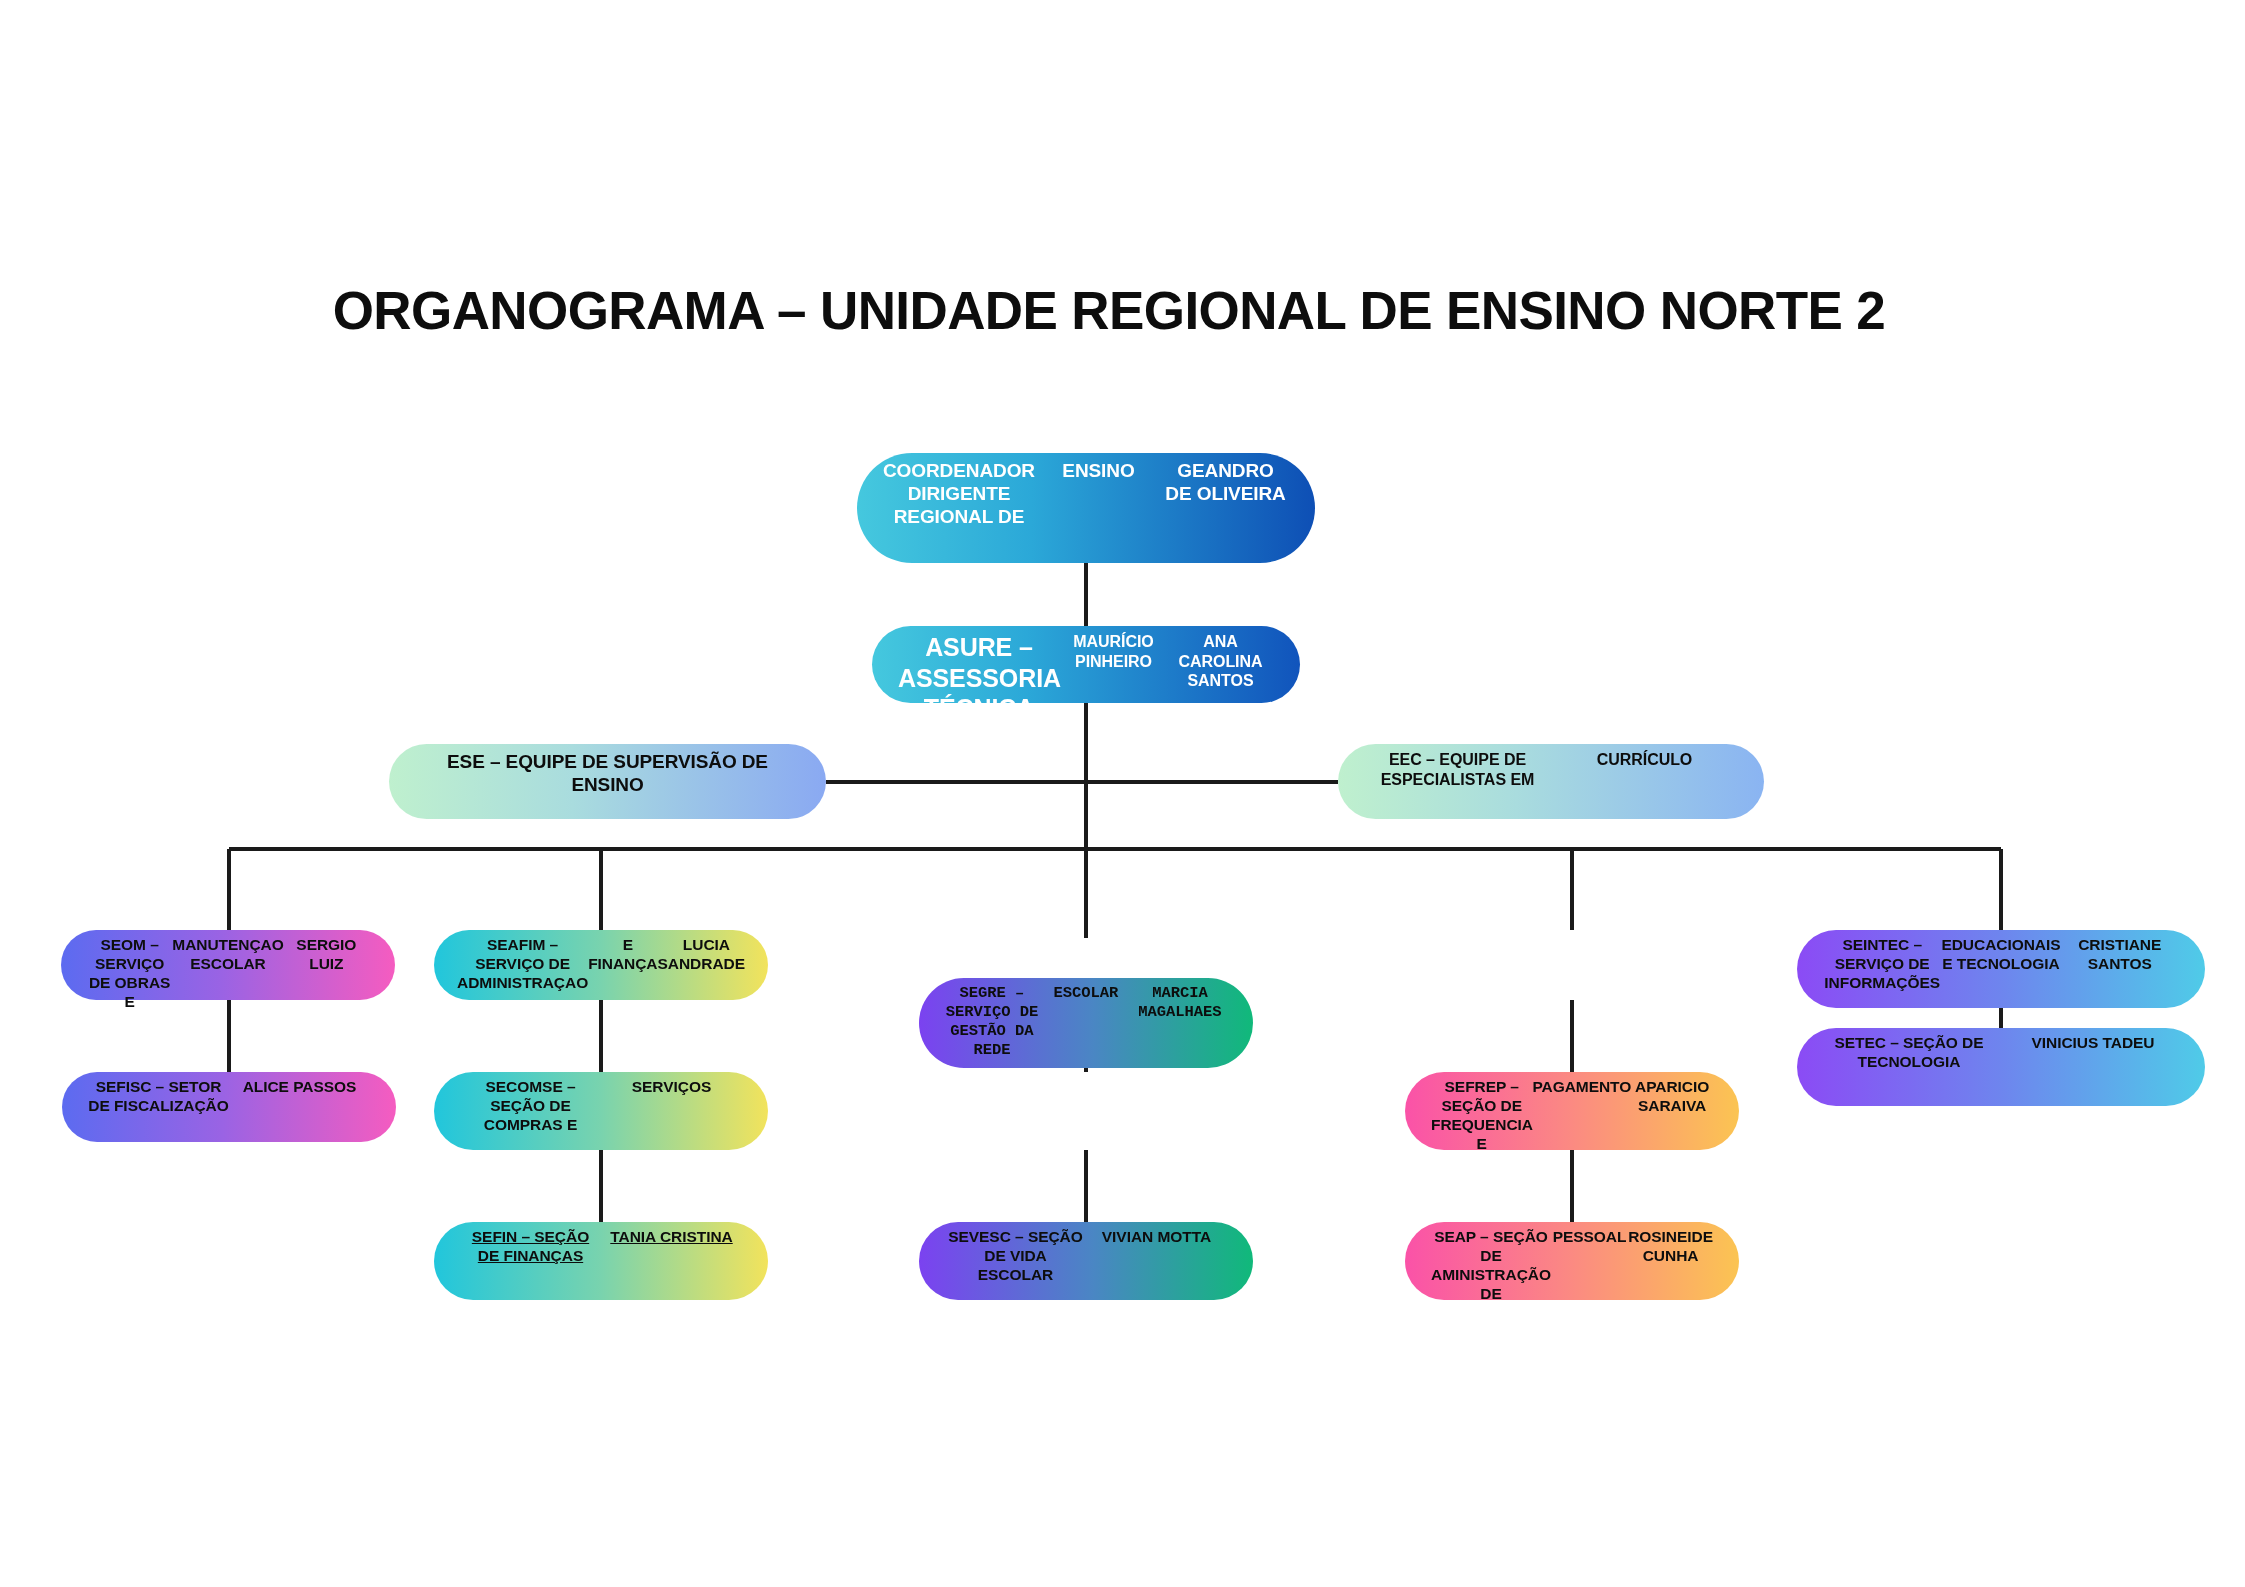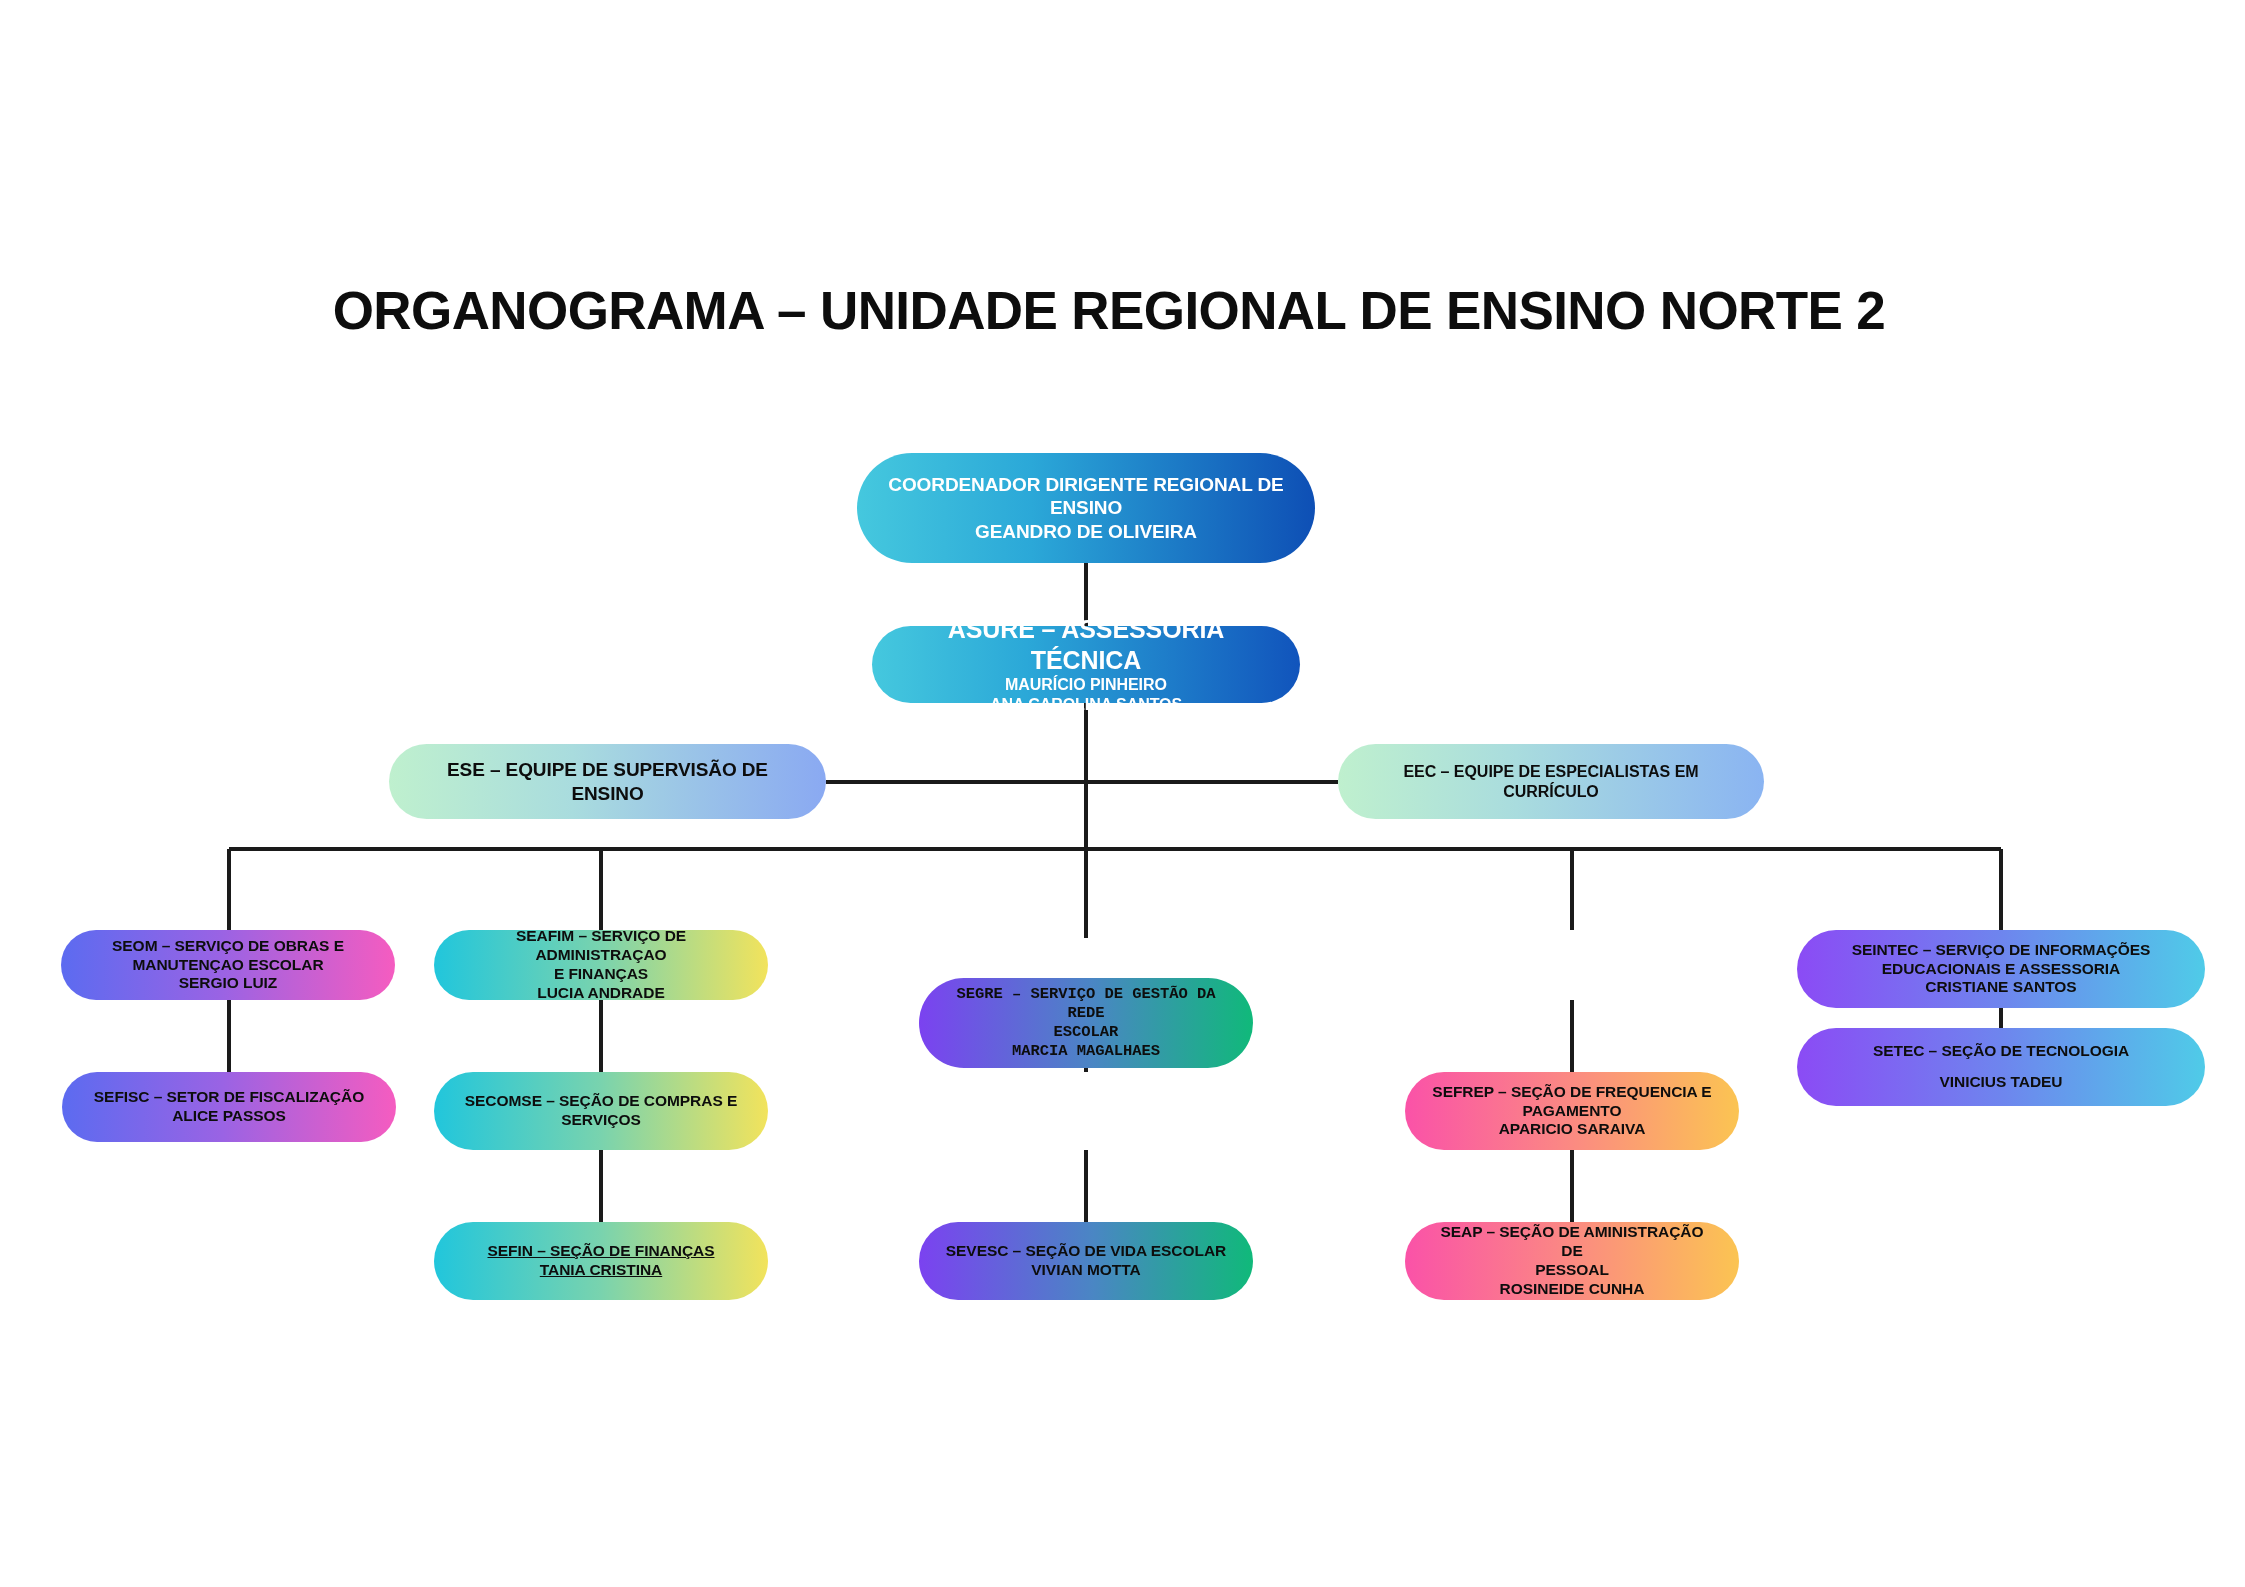--- a/index.html
+++ b/index.html
@@ -31,22 +31,22 @@
 
   
   #wires{position:absolute;left:0;top:0;width:2245px;height:1587px;}
 
   
   .node{
     position:absolute;
     box-sizing:border-box;
     border-radius:999px;
     display:flex;
-    flex-direction:column;
-    align-items:flex-end;
+    flex-direction:row;
+    align-items:flex-start;
     justify-content:center;
     text-align:center;
     padding:6px 26px;
     z-index:5;
   }
   .node .ln{
     display:block;
     line-height:1.22;
     width:100%;
   }
@@ -181,21 +181,21 @@
   <div class="node t-black" style="left:1405px;top:1222px;width:334px;height:78px;
               background:linear-gradient(90deg,#FA52A8 0%,#FB8A82 50%,#FBC452 100%);">
     <span class="ln f-xs">SEAP – SEÇÃO DE AMINISTRAÇÃO DE</span>
     <span class="ln f-xs">PESSOAL</span>
     <span class="ln f-xs">ROSINEIDE CUNHA</span>
   </div>
 
   <div class="node t-black" style="left:1797px;top:930px;width:408px;height:78px;
               background:linear-gradient(90deg,#8B4BF5 0%,#6E85EE 50%,#4FCBE8 100%);">
     <span class="ln f-xs">SEINTEC – SERVIÇO DE INFORMAÇÕES</span>
-    <span class="ln f-xs">EDUCACIONAIS E ASSESSORIA</span>
+    <span class="ln f-xs">EDUCACIONAIS E TECNOLOGIA</span>
     <span class="ln f-xs">CRISTIANE SANTOS</span>
   </div>
 
   <div class="node t-black" style="left:1797px;top:1028px;width:408px;height:78px;
               background:linear-gradient(90deg,#8B4BF5 0%,#6E85EE 50%,#4FCBE8 100%);gap:12px;">
     <span class="ln f-xs">SETEC – SEÇÃO DE TECNOLOGIA</span>
     <span class="ln f-xs">VINICIUS TADEU</span>
   </div>
 
 </div>

